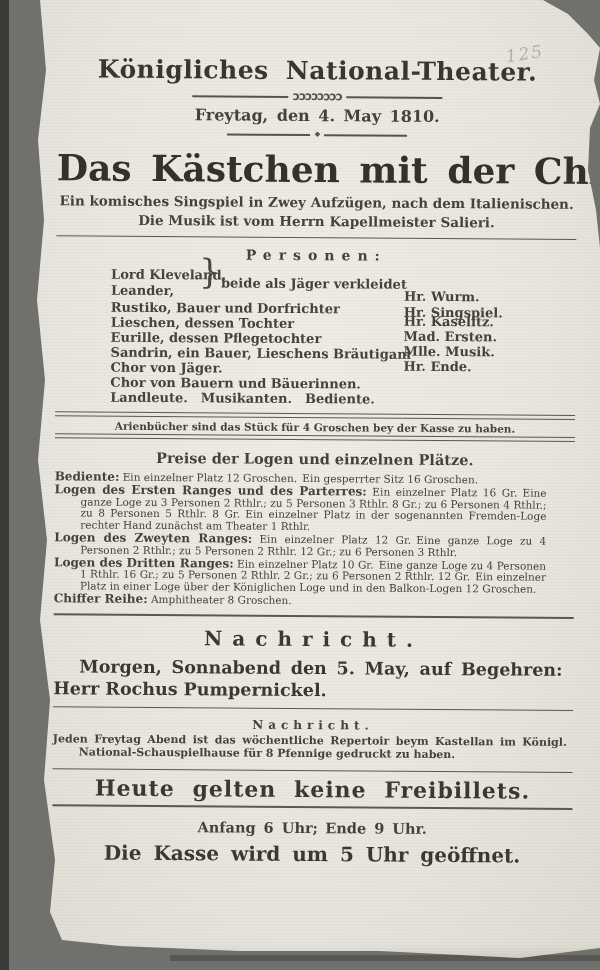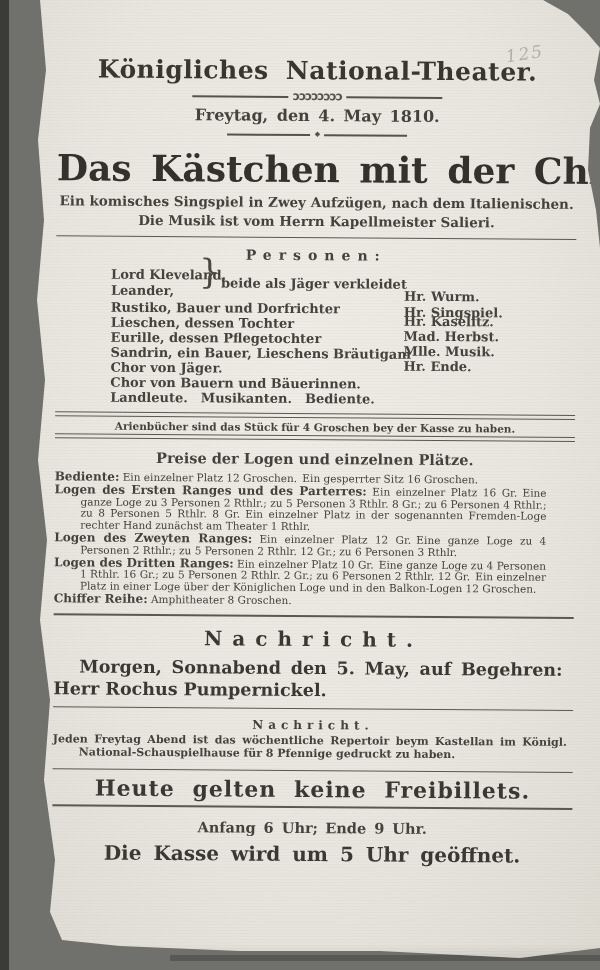--- a/index.html
+++ b/index.html
@@ -117,21 +117,21 @@
             <div>Hr. Singspiel.</div>
           </div>
         </div>
 
         <div class="p-row">
           <span class="role">Rustiko, Bauer und Dorfrichter</span>
           <span class="actor">Hr. Kaselitz.</span>
         </div>
         <div class="p-row">
           <span class="role">Lieschen, dessen Tochter</span>
-          <span class="actor">Mad. Herbst.</span>
+          <span class="actor">Mad. Ersten.</span>
         </div>
         <div class="p-row">
           <span class="role">Eurille, dessen Pflegetochter</span>
           <span class="actor">Mlle. Musik.</span>
         </div>
         <div class="p-row">
           <span class="role">Sandrin, ein Bauer, Lieschens Bräutigam</span>
           <span class="actor">Hr. Ende.</span>
         </div>
         <div class="p-row">

